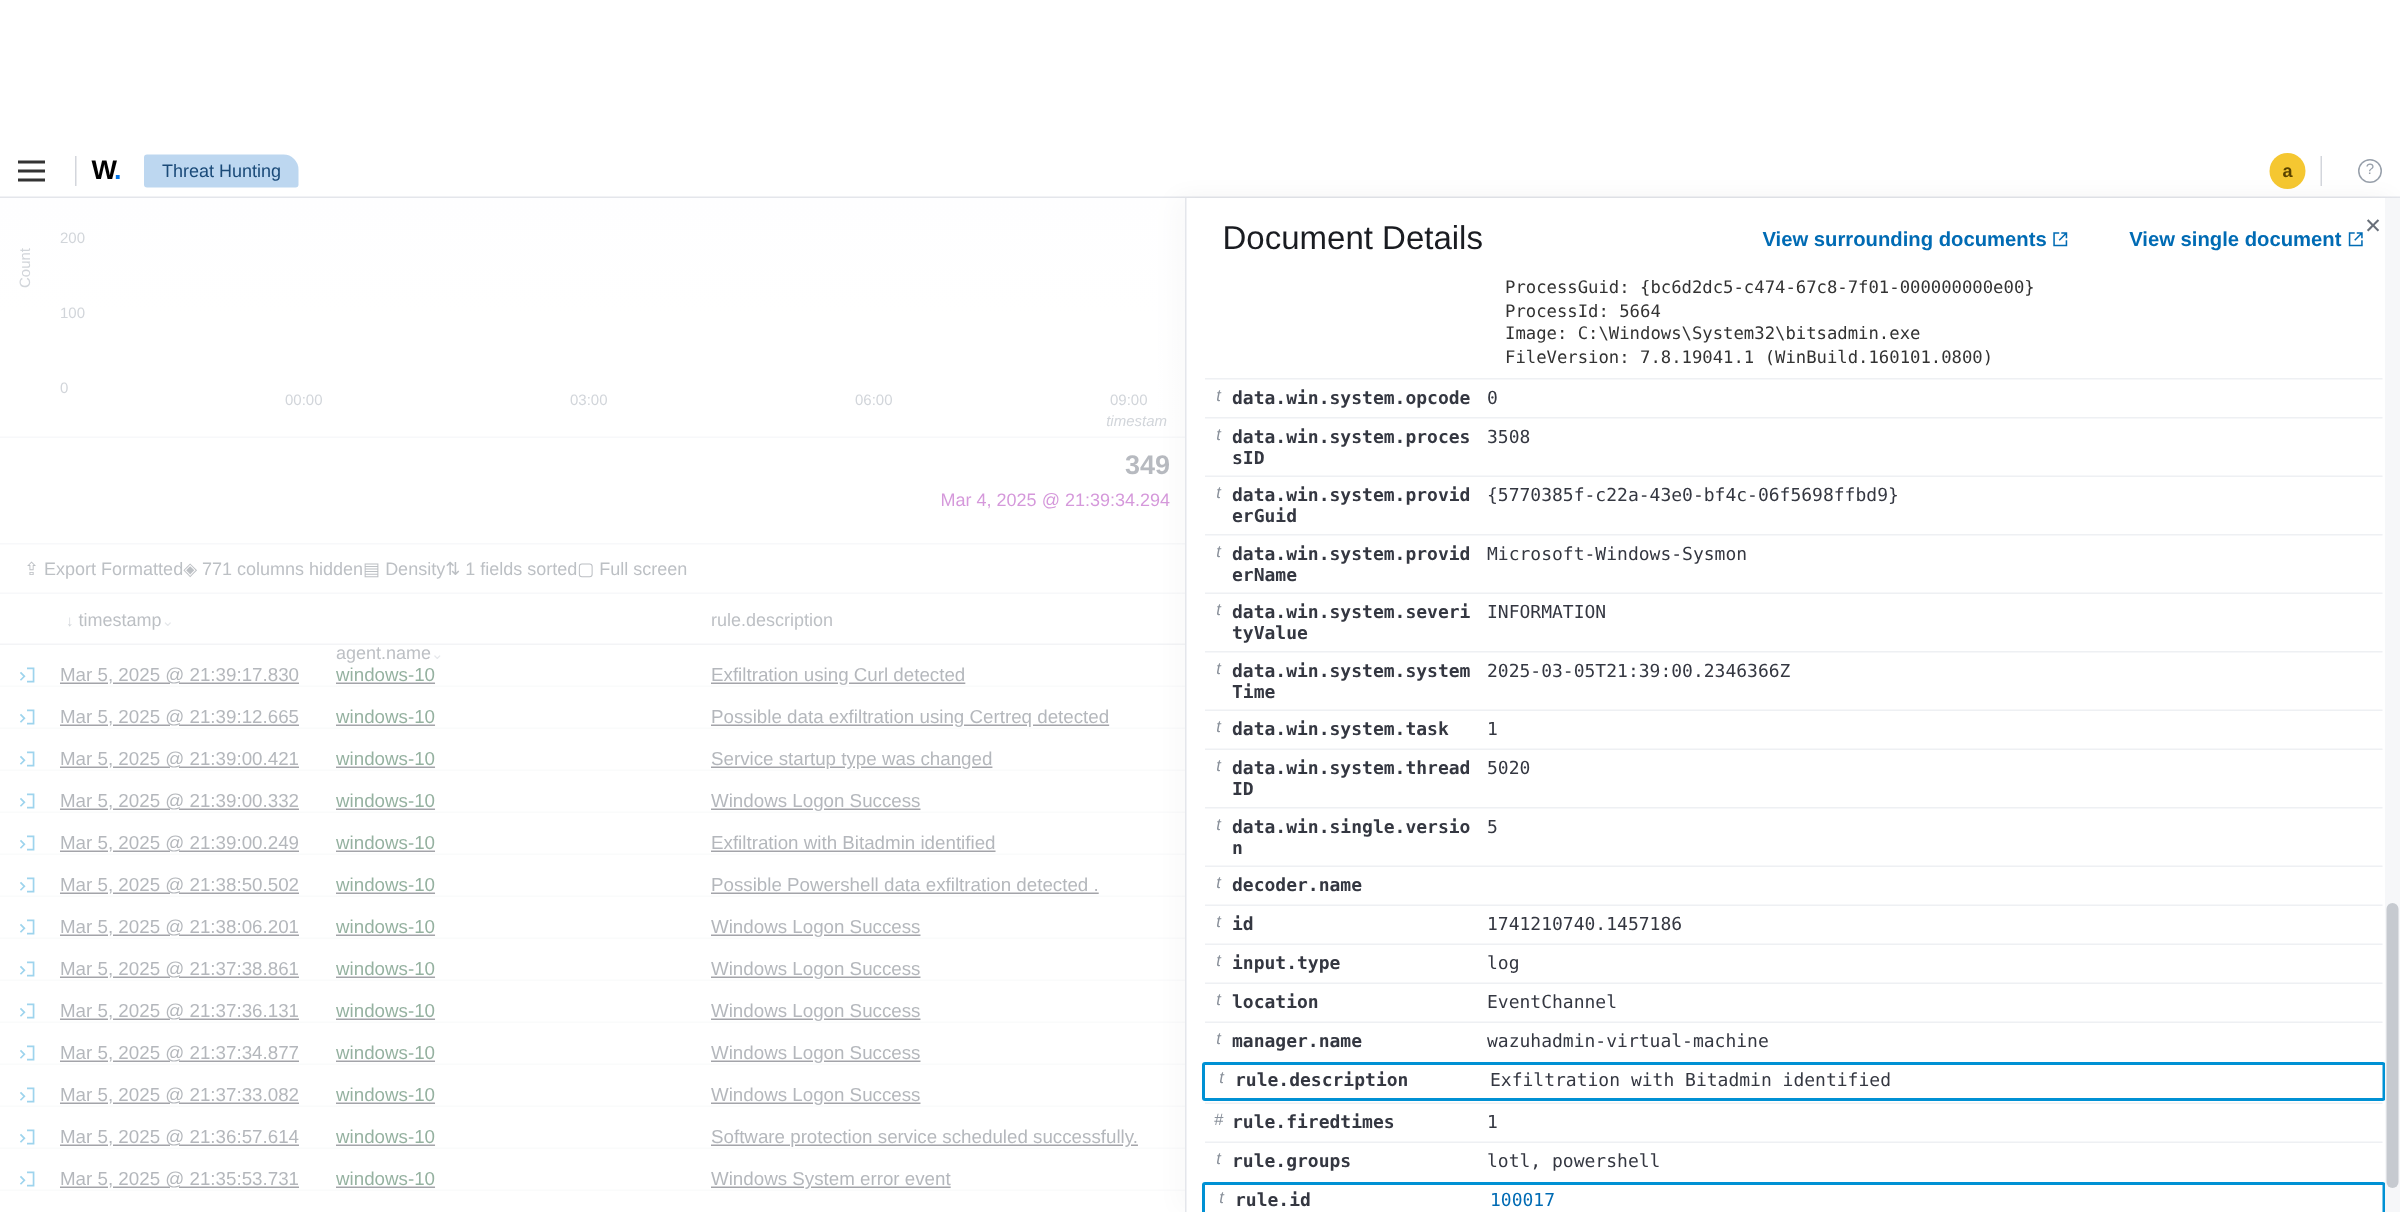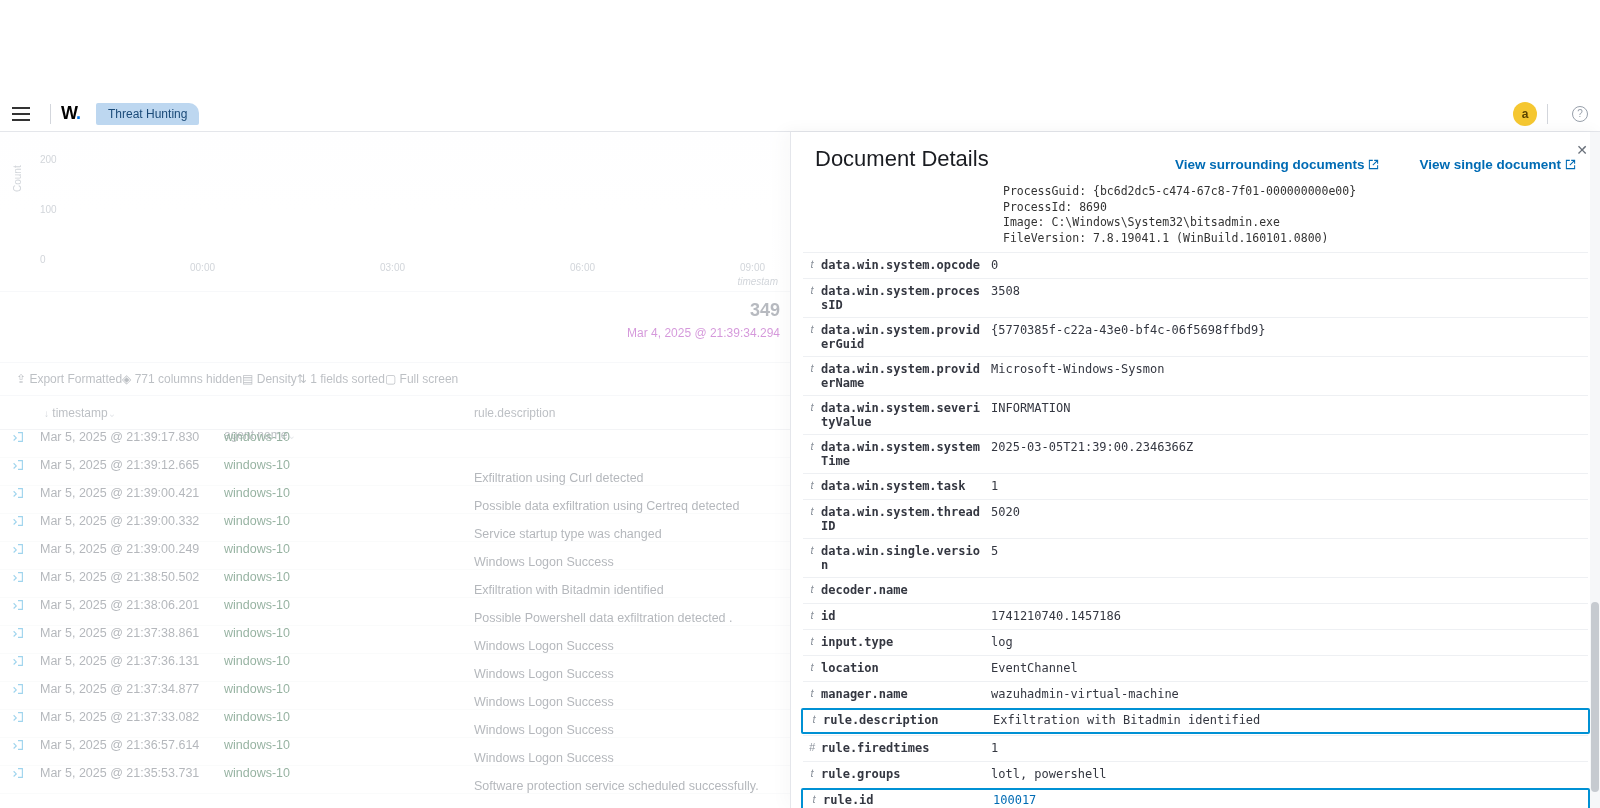--- a/index.html
+++ b/index.html
@@ -24,29 +24,29 @@
   .hits { position:absolute; right:10px; top:8px; font-size:18px; font-weight:700; color:#5f6673;}
   .daterange { position:absolute; right:10px; top:34px; font-size:12px; color:#a21caf;text-align:center;}
   .toolbar { height:34px; display:flex; align-items:center; padding:0 16px; border-top:1px solid #eef0f3; border-bottom:1px solid #eef0f3; font-size:12px; color:#6c737d;}
   .table-head { display:flex; height:34px; align-items:center; border-bottom:1px solid #e4e6eb; font-size:12px; color:#6c737d; font-weight:500;}
   .col-exp { width:36px; }
   .col-ts { width:180px; padding-left:4px;}
   .col-agent { width:250px; padding-left:8px;margin-top:45px;}
   .col-desc { flex:1; padding-left:8px;}
   .sort-ic { font-size:10px; margin-left:4px; color:#9aa2ad;}
   .chev { margin-left:auto; margin-right:10px; color:#c5cad1; font-size:10px;}
-  .t-row { display:flex; height:28px; align-items:flex-start; font-size:12.5px; border-bottom:1px solid #f4f5f7;}
+  .t-row { display:flex; height:28px; align-items:flex-end; font-size:12.5px; border-bottom:1px solid #f4f5f7;text-decoration:underline;}
   .expand-ic { width:36px; display:flex; align-items:center; justify-content:center; color:#29a0d8;}
   .expand-ic svg { width:14px; height:14px; }
   .ts-cell { width:180px; color:#5a616b; padding-left:4px;}
   .agent-cell { width:250px; color:#14532d; padding-left:8px;}
   .desc-cell { flex:1; color:#5a616b; padding-left:8px; white-space:nowrap; overflow:hidden; text-overflow:ellipsis;margin-top:41px;}
 
   .flyout { position:absolute; top:132px; right:0; bottom:0; width:810px; background:#fff; border-left:1px solid #e4e6eb; box-shadow:-6px 0 16px rgba(0,0,0,0.05); display:flex; flex-direction:column;}
-  .fly-header { padding:14px 24px 8px; display:flex; align-items:flex-end;}
+  .fly-header { padding:14px 24px 8px; display:flex; align-items:center;}
   .fly-title { font-size:22px; font-weight:500; color:#1a1c21;}
   .fly-links { margin-left:auto; display:flex; gap:40px; font-size:13.5px; font-weight:600; color:#006bb4;}
   .fly-links a { color:#006bb4; text-decoration:none; display:inline-flex; align-items:center; gap:4px;}
   .ext-ic { width:11px; height:11px; }
   .close-x { position:absolute; top:8px; right:8px; width:20px; height:20px; display:flex; align-items:center; justify-content:center; color:#69707a; cursor:pointer; font-size:14px;}
   .fly-body { flex:1; overflow-y:auto; padding:0 12px 20px 12px;}
   .mono-block { font-family: "SFMono-Regular", Consolas, monospace; font-size:11.5px; color:#333; line-height:1.35; padding:4px 0 6px 200px; white-space:pre; }
   .field-row { display:flex; align-items:flex-start; border-top:1px solid #eef0f3; padding:5px 0; min-height:26px; font-family: "SFMono-Regular", Consolas, monospace; font-size:12px;}
   .ftype { width:18px; text-align:center; color:#8a919b; font-style:italic; font-family:-apple-system, sans-serif; font-size:11px;}
   .fname { width:170px; color:#343741; font-weight:700; word-break:break-all; padding-right:6px;}
@@ -252,21 +252,21 @@
       <a href="#">
           <span>View single document</span>
         <svg class="ext-ic" viewBox="0 0 16 16" fill="none" stroke="#006bb4" stroke-width="1.5">
             <path d="M7 2H2v12h12V9M9 2h5v5M14 2L7 9"></path>
           </svg>
       </a>
     </div>
   </div>
   <div class="fly-body">
     <div class="mono-block">ProcessGuid: {bc6d2dc5-c474-67c8-7f01-000000000e00}
-ProcessId: 8690
+ProcessId: 5664
 Image: C:\Windows\System32\bitsadmin.exe
 FileVersion: 7.8.19041.1 (WinBuild.160101.0800)</div>
     <div id="fields-container">
         <div class="field-row">
           <div class="ftype">t</div>
           <div class="fname">data.win.system.opcode</div>
           <div class="fval">0</div>
         </div>
         <div class="field-row">
           <div class="ftype">t</div>

